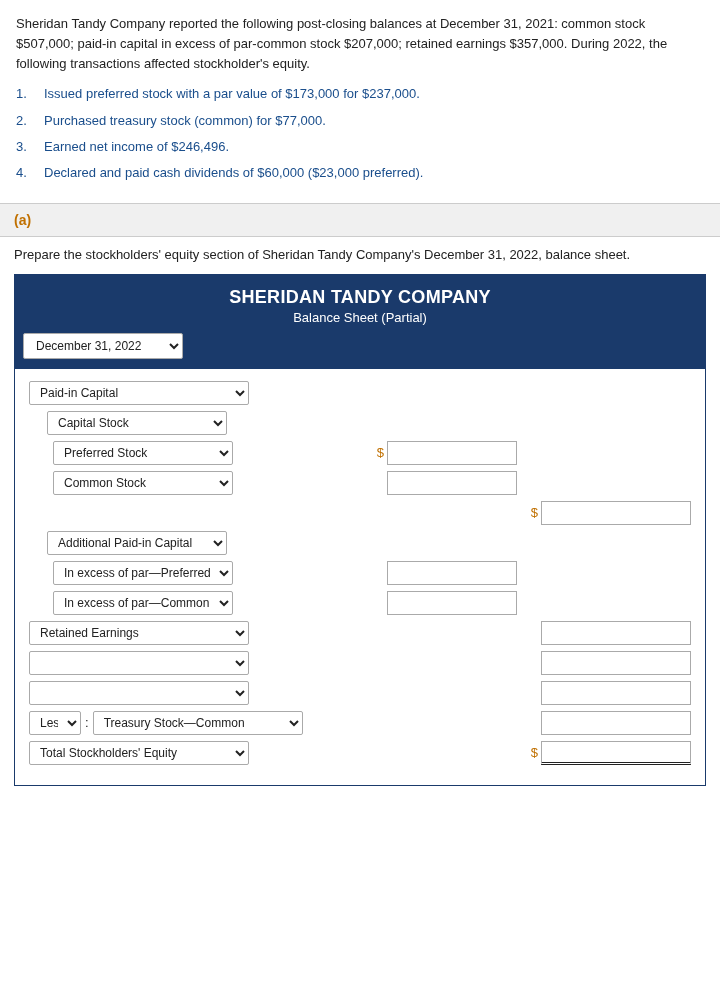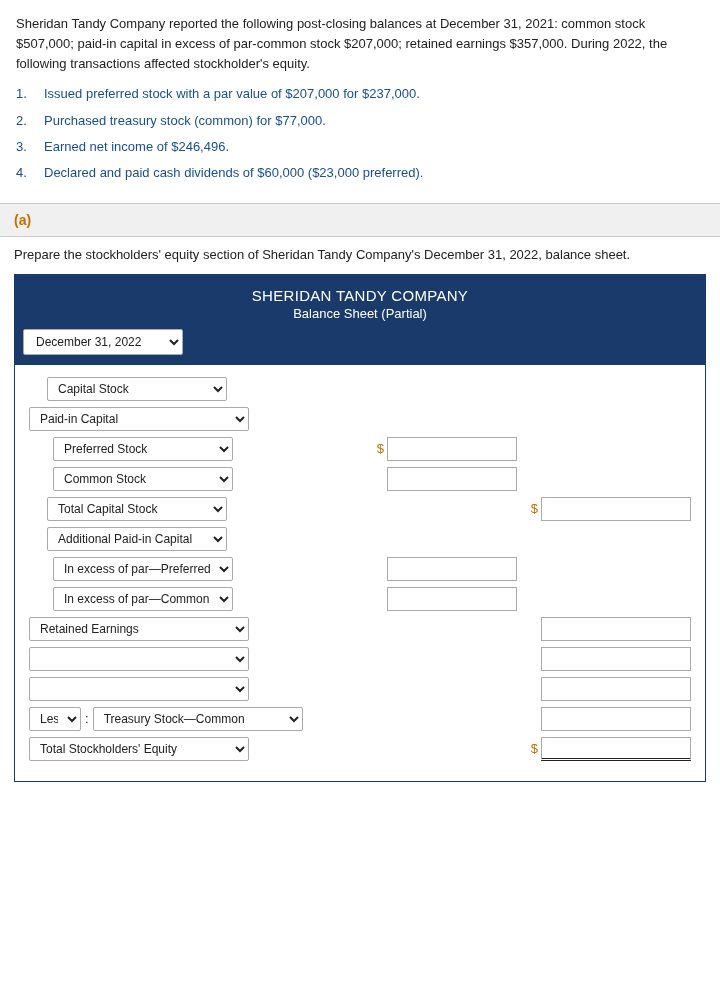--- a/index.html
+++ b/index.html
@@ -56,22 +56,22 @@
     }
 
     .bs-header {
       background: #1a3a6b;
       color: #fff;
       text-align: center;
       padding: 12px 8px 10px 8px;
     }
 
     .bs-header .company-name {
-      font-weight: normal;
-      font-size: 15px;
+      font-weight: bold;
+      font-size: 18px;
       letter-spacing: 0.3px;
     }
 
     .bs-header .sheet-title {
       font-size: 13px;
       font-weight: normal;
       margin-top: 2px;
     }
 
     .bs-header .date-select-wrapper {
@@ -165,21 +165,21 @@
     }
   </style>
 </head>
 <body>
 
 <div class="problem-text">
   <span>Sheridan Tandy Company reported the following post-closing balances at December 31, 2021: common stock $507,000; paid-in capital in excess of par-common stock $207,000; retained earnings $357,000. During 2022, the following transactions affected stockholder's equity.</span>
   <ol>
     <li>
       <span class="num">1.</span>
-      <span>Issued preferred stock with a par value of $207,000 for $237,000.</span>
+      <span>Issued preferred stock with a par value of $173,000 for $237,000.</span>
     </li>
     <li>
       <span class="num">2.</span>
       <span>Purchased treasury stock (common) for $77,000.</span>
     </li>
     <li>
       <span class="num">3.</span>
       <span>Earned net income of $246,496.</span>
     </li>
     <li>
@@ -204,32 +204,32 @@
     <div class="sheet-title">Balance Sheet (Partial)</div>
     <div class="date-select-wrapper">
       <select>
         <option>December 31, 2022</option>
       </select>
     </div>
   </div>
 
   <div class="bs-body">
 
+    <div class="row indent-0">
+      <div class="dropdown-cell">
+        <select class="w-large">
+          <option>Paid-in Capital</option>
+        </select>
+      </div>
+    </div>
+
     <div class="row indent-1">
       <div class="dropdown-cell">
         <select class="w-medium">
           <option>Capital Stock</option>
-        </select>
-      </div>
-    </div>
-
-    <div class="row indent-0">
-      <div class="dropdown-cell">
-        <select class="w-large">
-          <option>Paid-in Capital</option>
         </select>
       </div>
     </div>
 
     <div class="row indent-2">
       <div class="dropdown-cell">
         <select class="w-medium">
           <option>Preferred Stock</option>
         </select>
       </div>
@@ -253,25 +253,20 @@
       <div style="display:flex;align-items:center;margin-right:6px;">
         <span style="width:16px;"></span>
         <div class="input-cell">
           <input type="text" class="w-input-sm underline-bottom" value="" style="">
         </div>
       </div>
       <div style="width:168px;"></div>
     </div>
 
     <div class="row indent-1">
-      <div class="dropdown-cell">
-        <select class="w-medium">
-          <option>Total Capital Stock</option>
-        </select>
-      </div>
       <div style="flex:1;"></div>
       <div style="width:152px;"></div>
       <div style="display:flex;align-items:center;">
         <span class="dollar-sign">$</span>
         <div class="input-cell">
           <input type="text" class="w-input-lg" value="" style="">
         </div>
       </div>
     </div>
 

